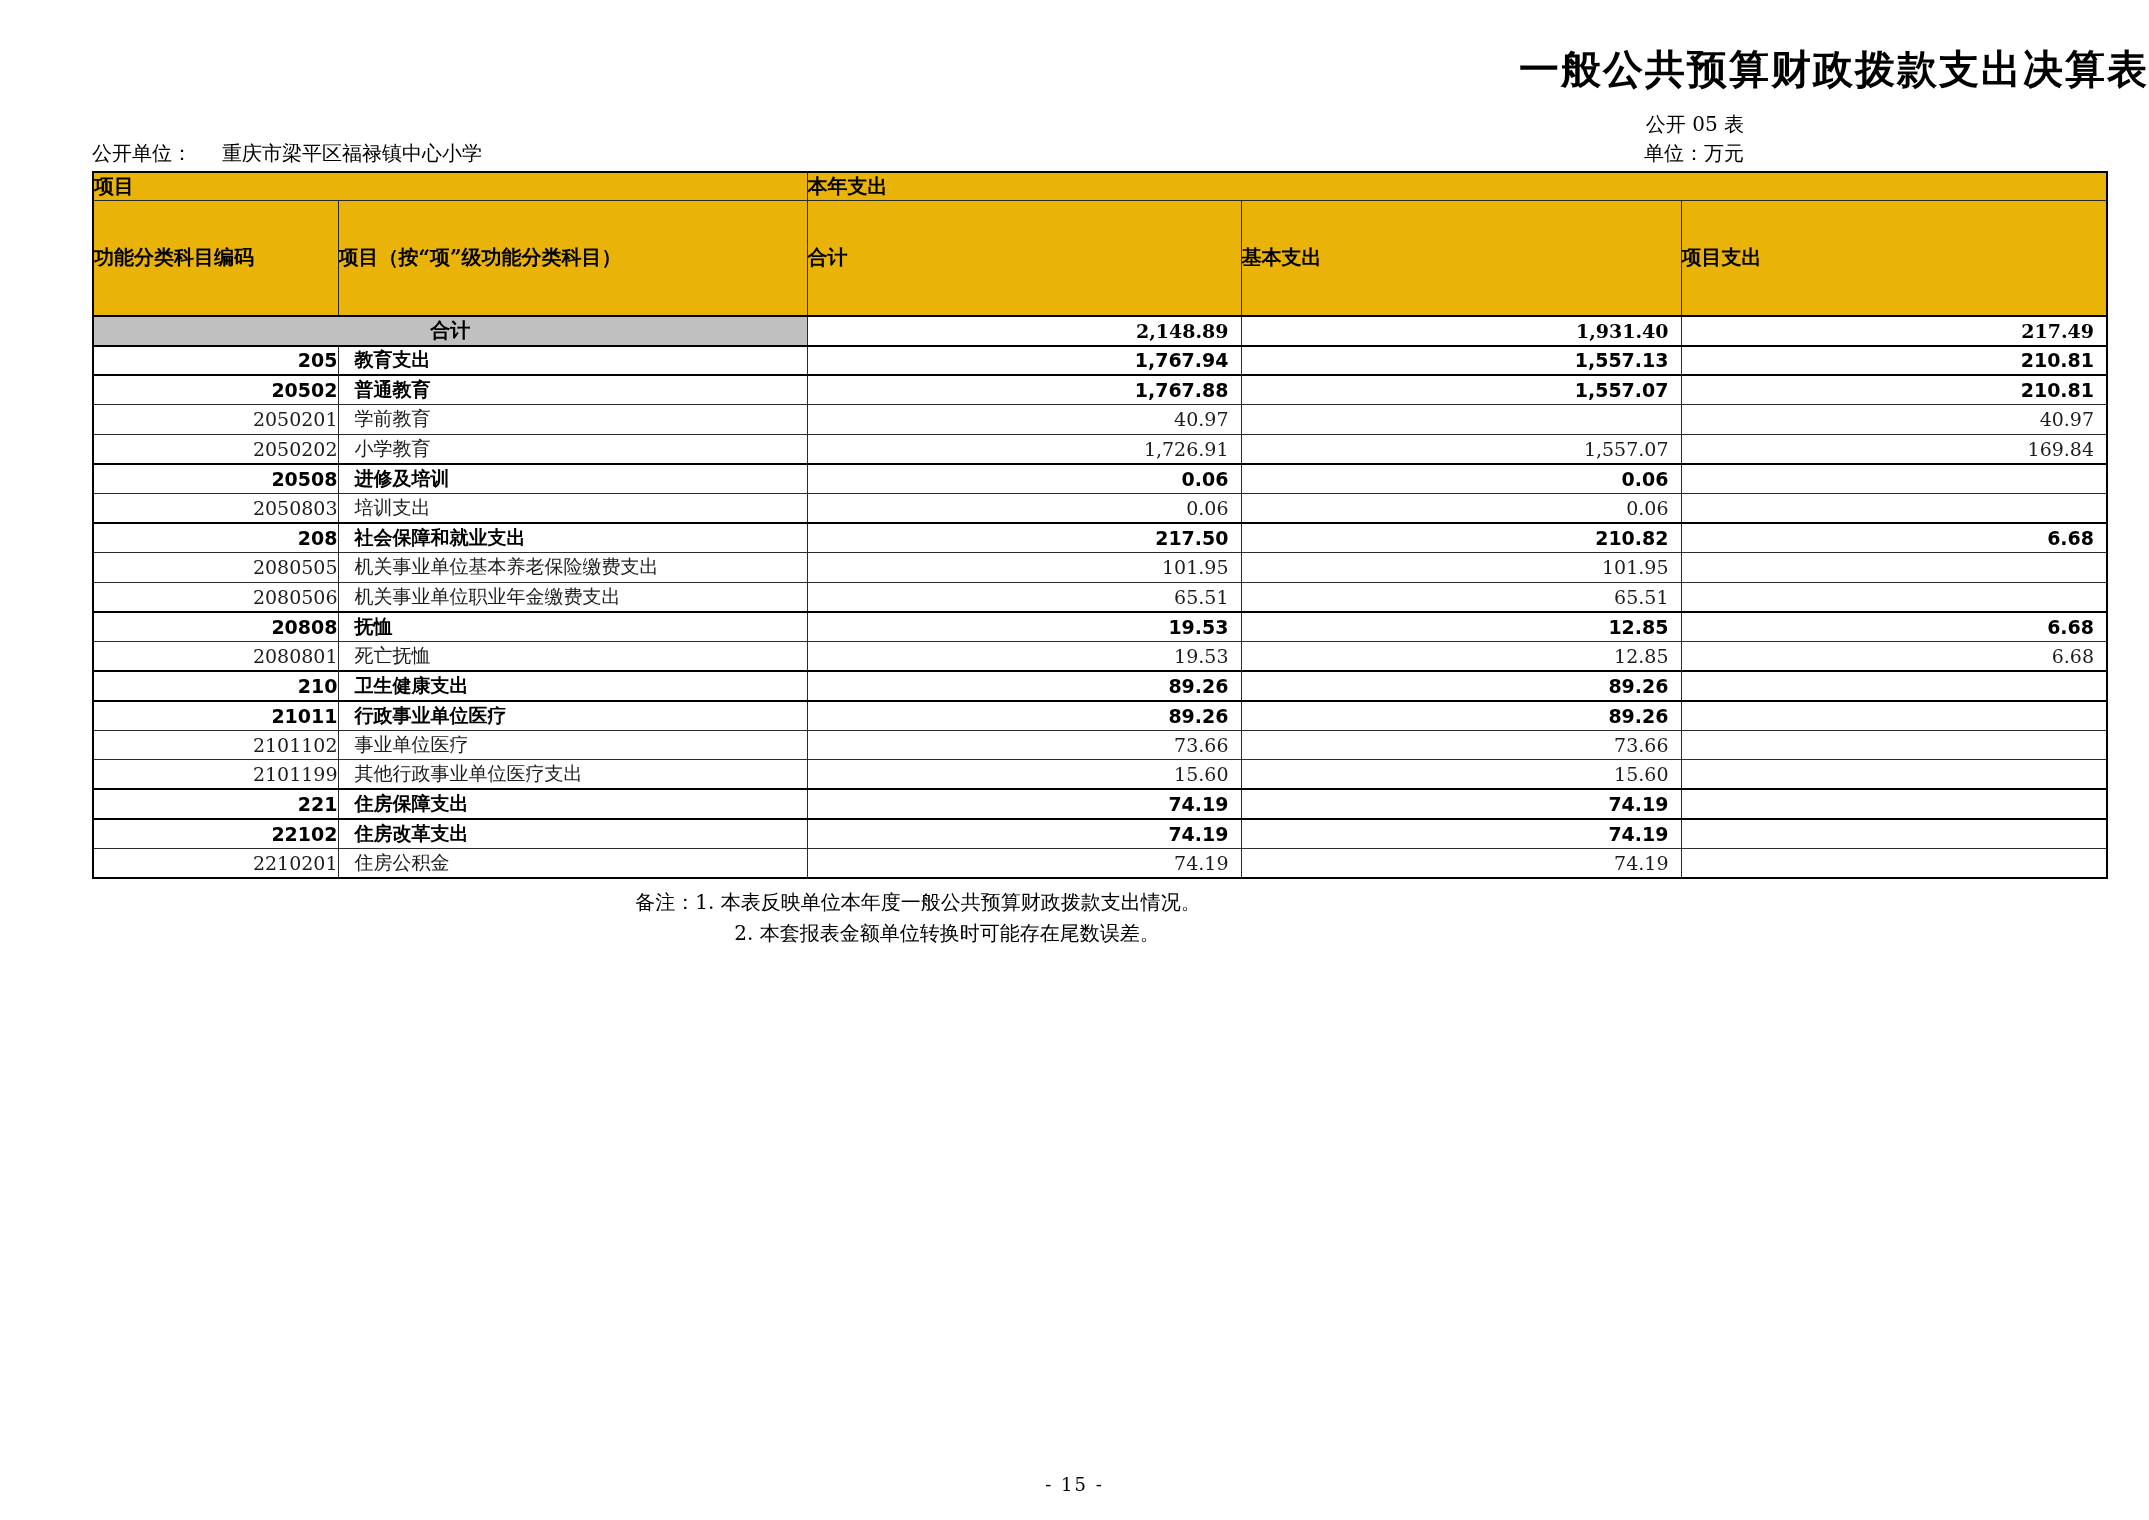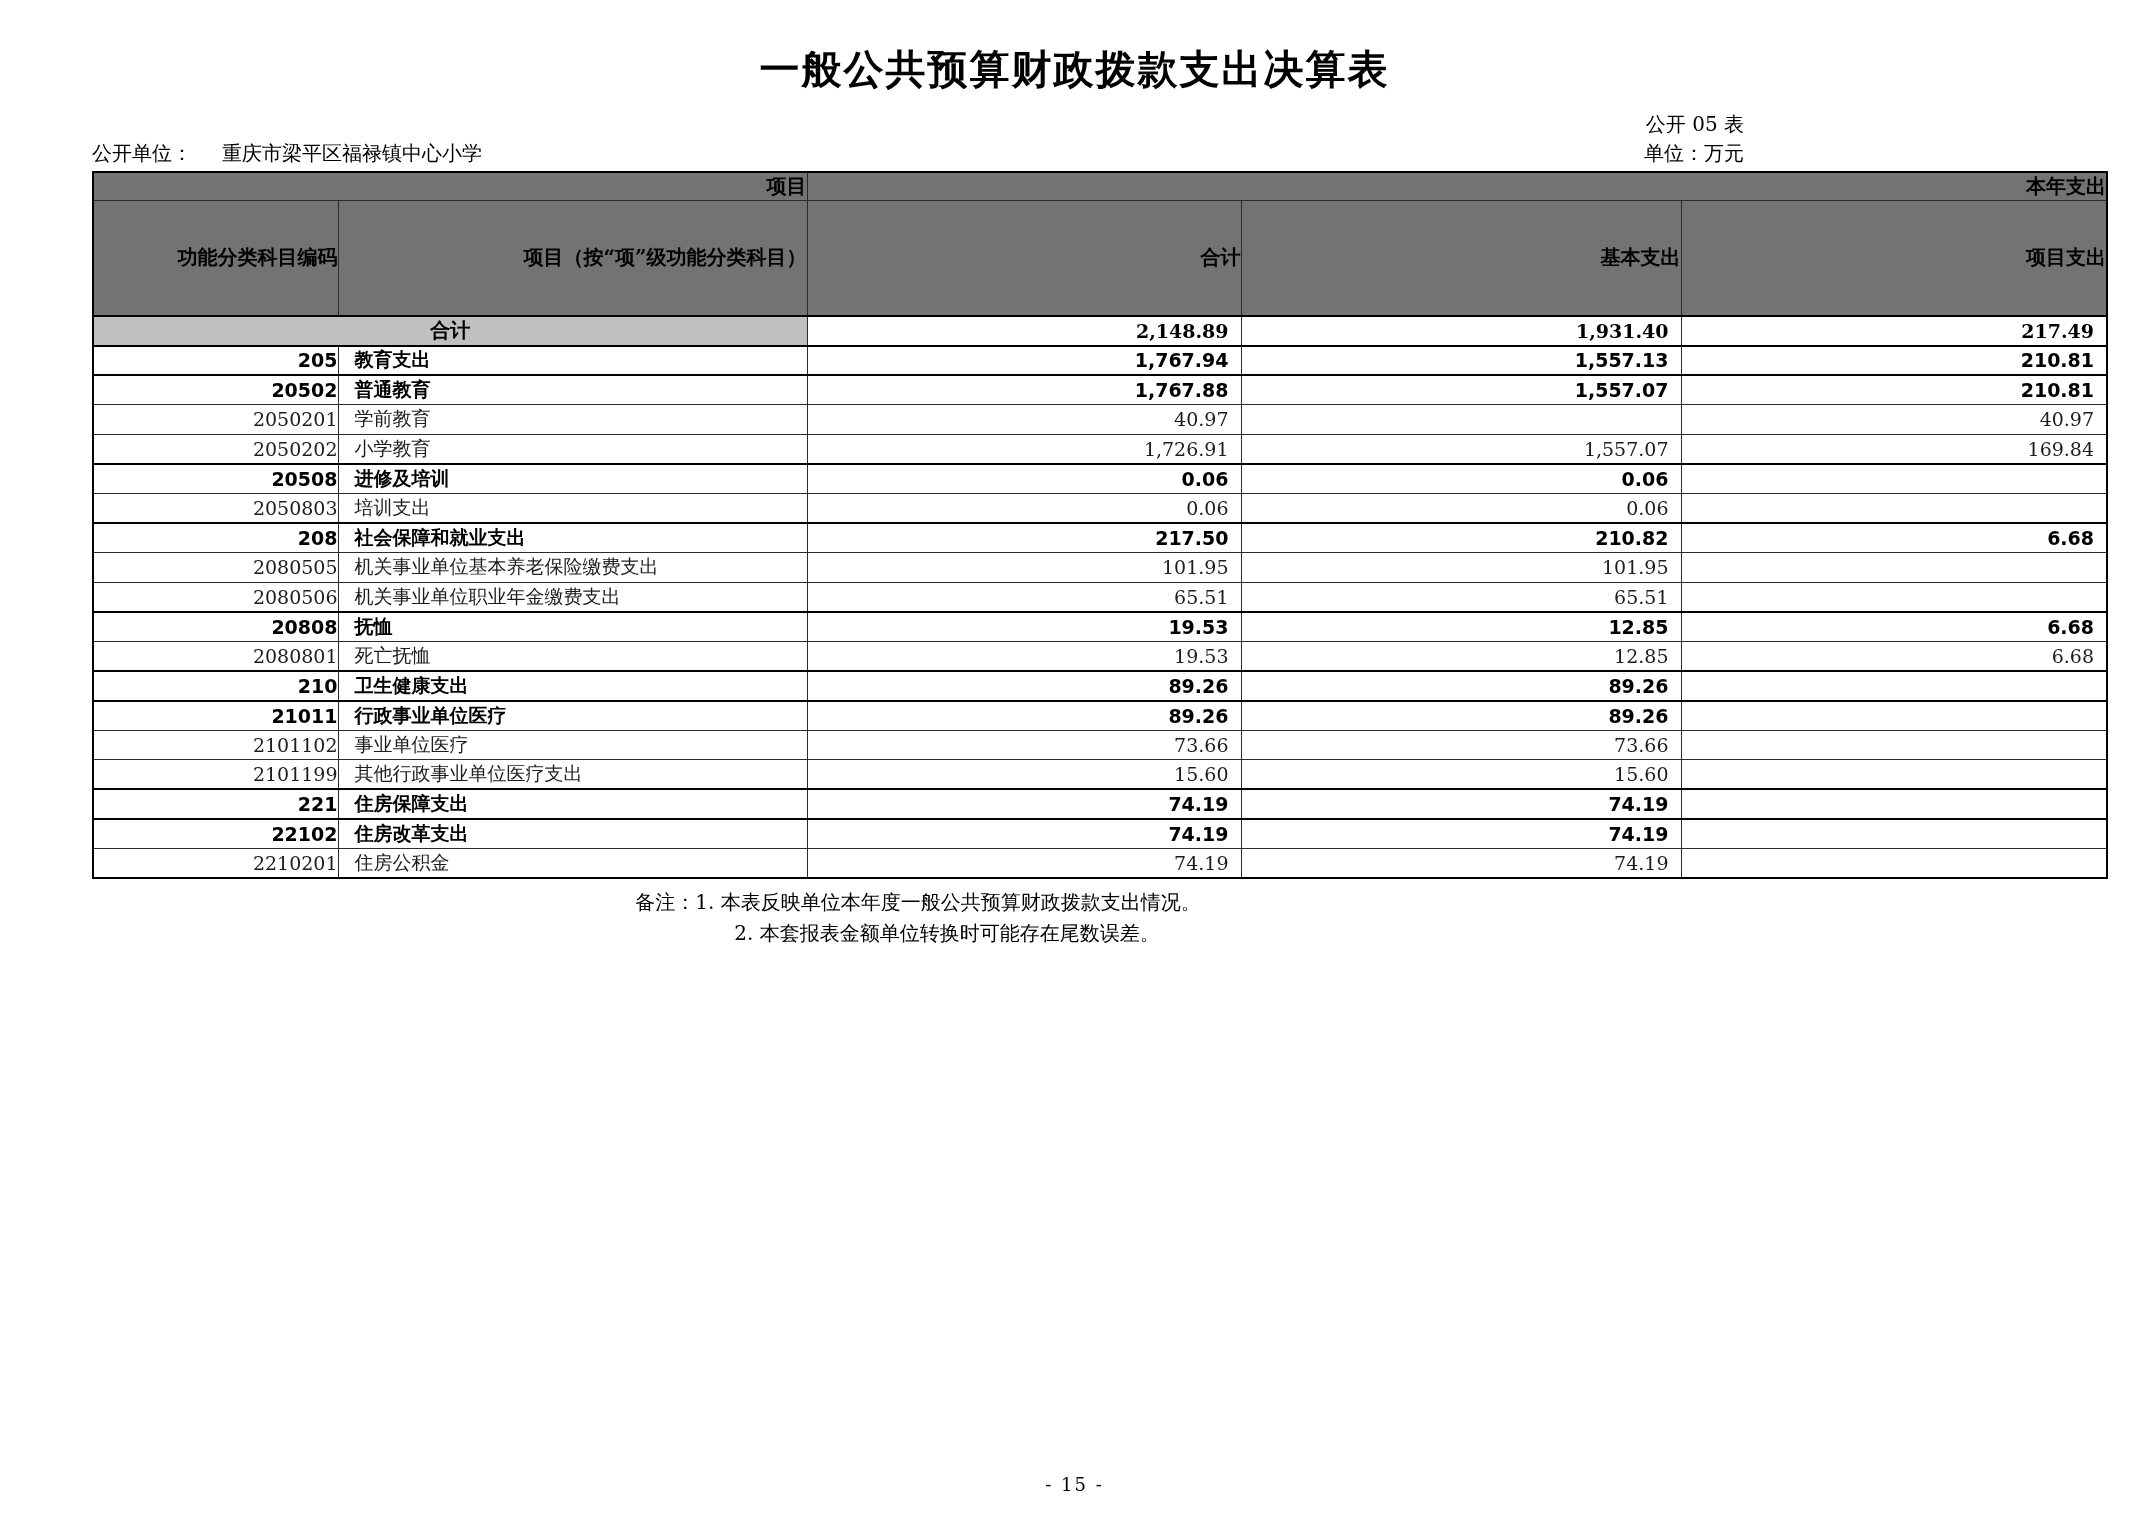--- a/index.html
+++ b/index.html
@@ -11,21 +11,21 @@
     background: #ffffff;
     font-family: "DejaVu Serif", serif;
     color: #000000;
     overflow: hidden;
   }
   .title {
     position: absolute;
     top: 42px;
     left: 0;
     width: 100%;
-    text-align: center;
+    text-align: right;
     font-size: 40px;
     font-weight: bold;
     font-family: "DejaVu Sans", sans-serif;
     letter-spacing: 2px;
   }
   .content {
     position: absolute;
     left: 92px;
     top: 0;
     width: 1652px;
@@ -52,24 +52,24 @@
     border-collapse: collapse;
     table-layout: fixed;
     border: 2px solid #000;
   }
   .report th, .report td {
     border: 1px solid #2a2a2a;
     overflow: hidden;
     white-space: nowrap;
   }
   .report thead th {
-    background: #737373;
+    background: #eab308;
     font-weight: bold;
     font-size: 20px;
-    text-align: right;
+    text-align: left;
     font-family: "DejaVu Serif", serif;
   }
   .report tr.h1 th { height: 27px; }
   .report tr.h2 th { height: 115px; }
 
   .report tbody td { font-size: 19px; height: 29.6px; }
   .report tr.total-row td { height: 30px; font-weight: bold; border-top: 2px solid #000; }
   .report tr.total-row td.label-cell {
     background: #c0c0c0;
     text-align: center;

